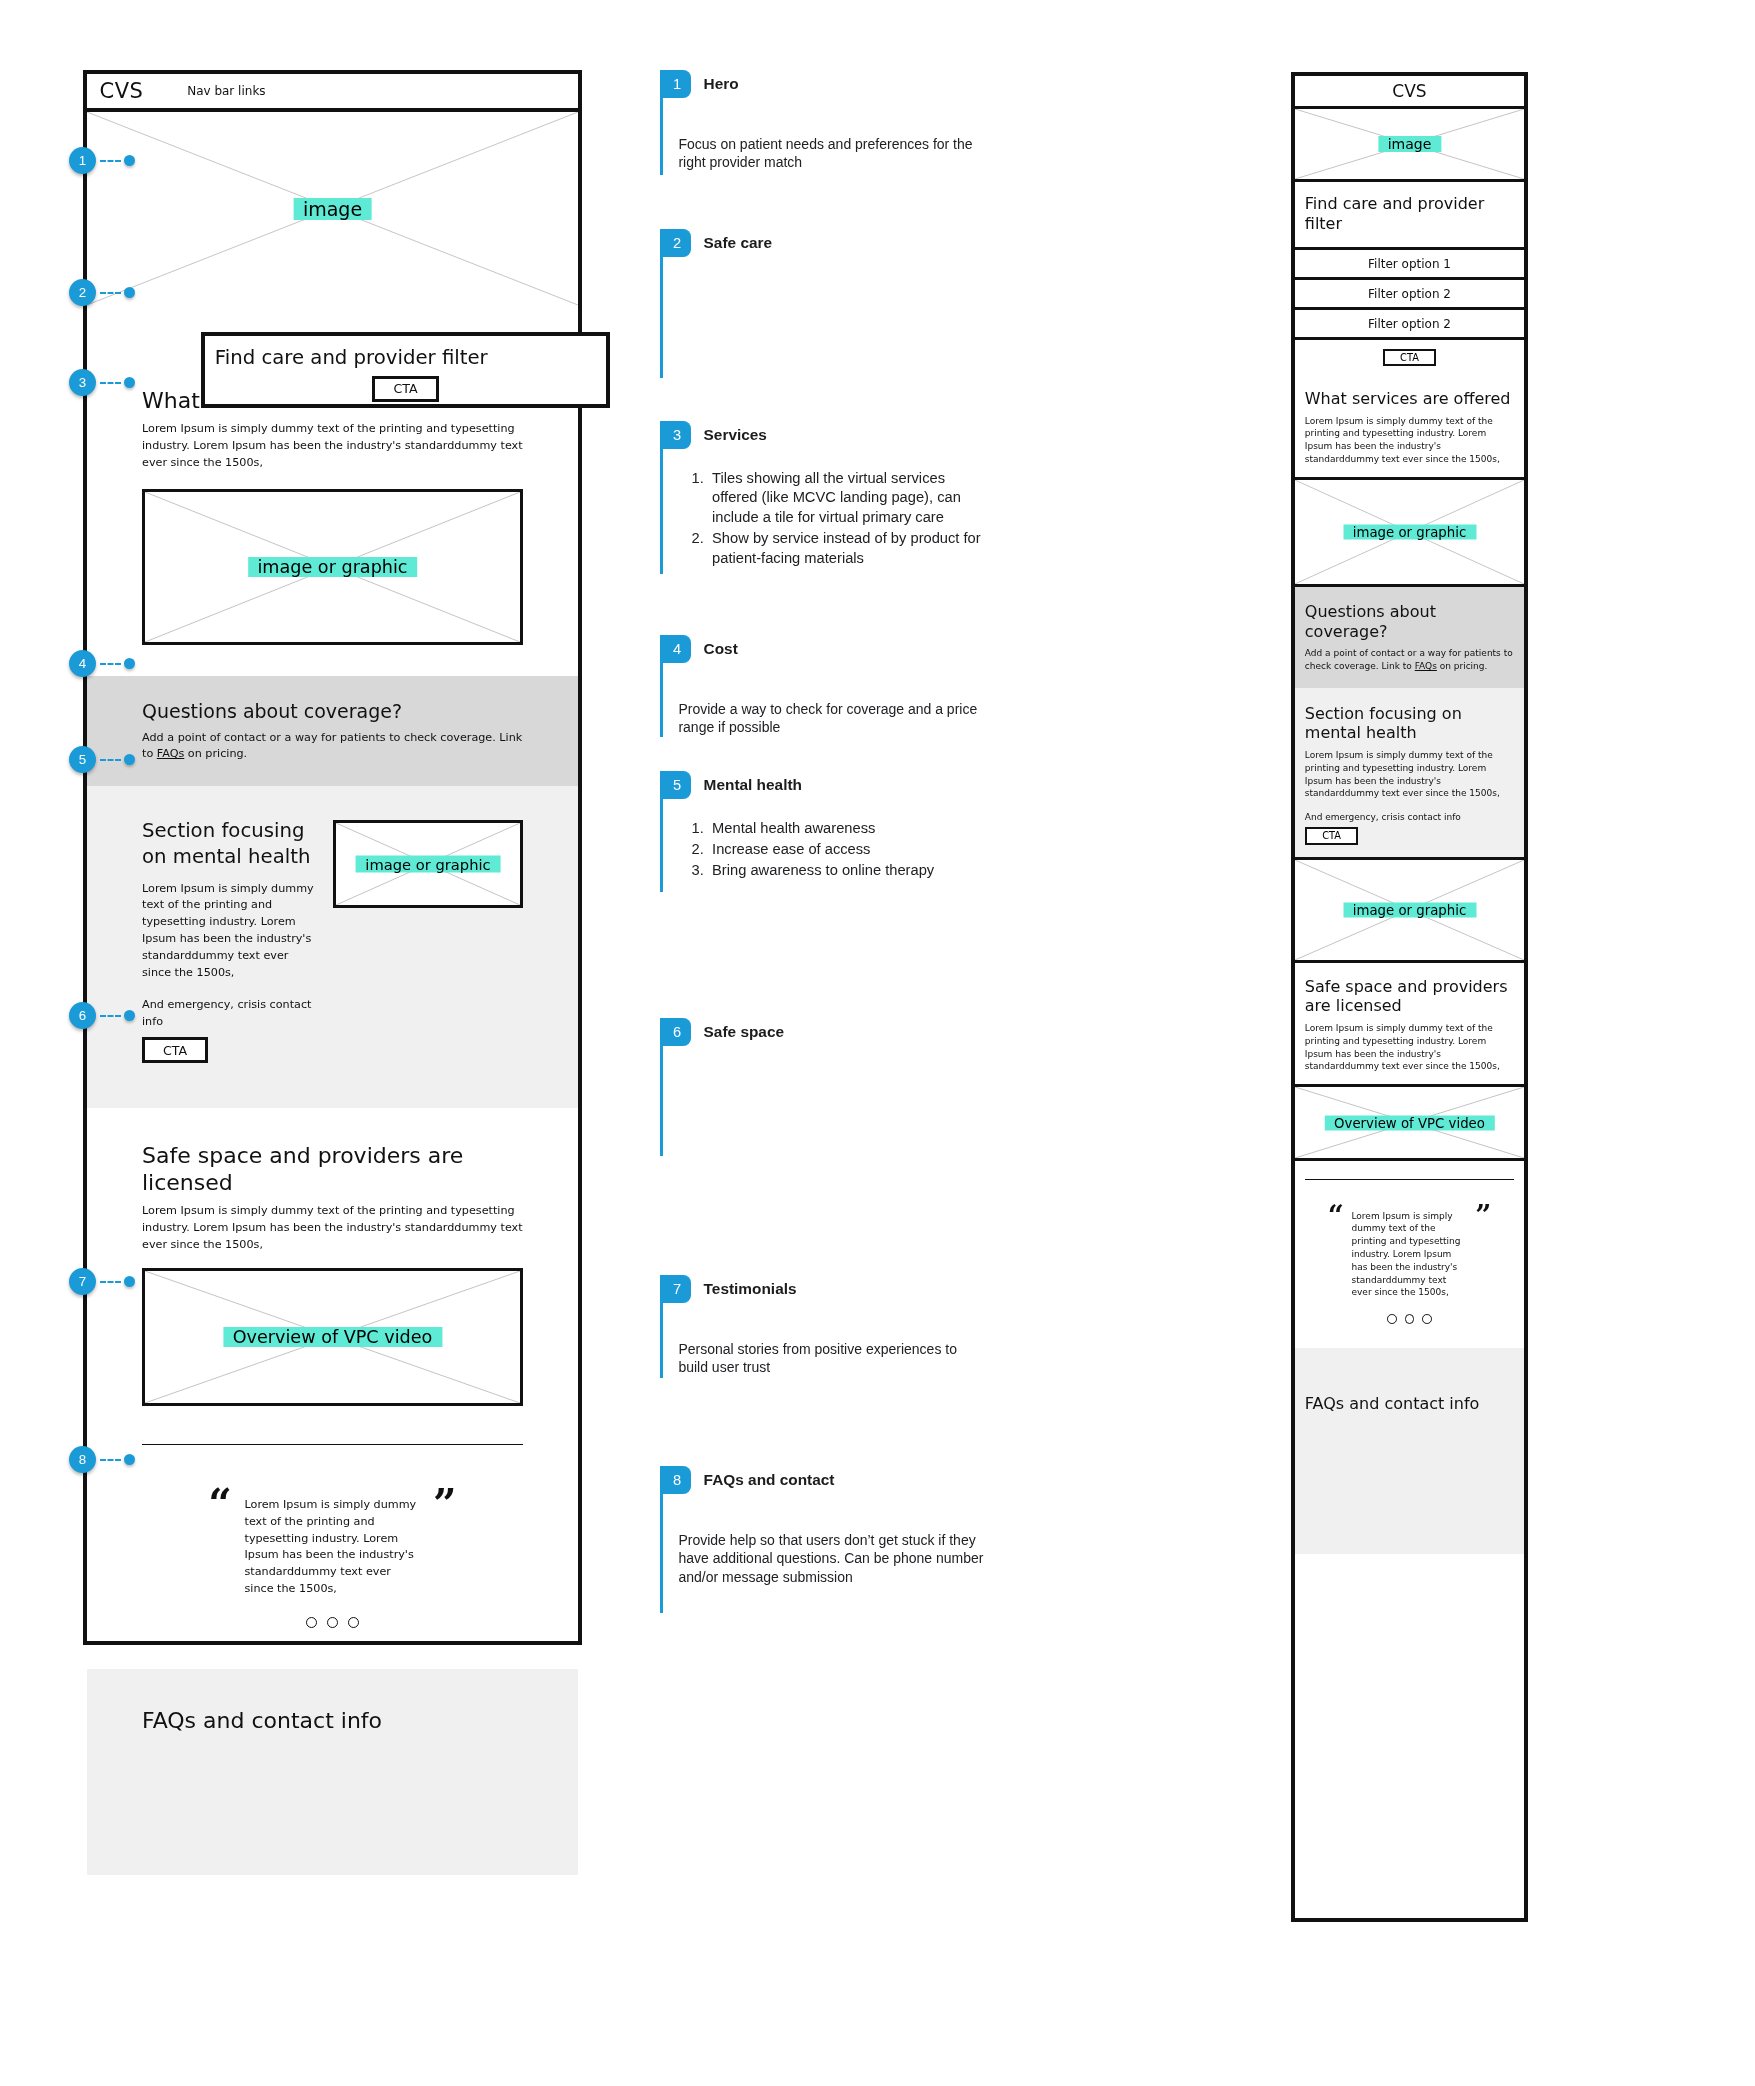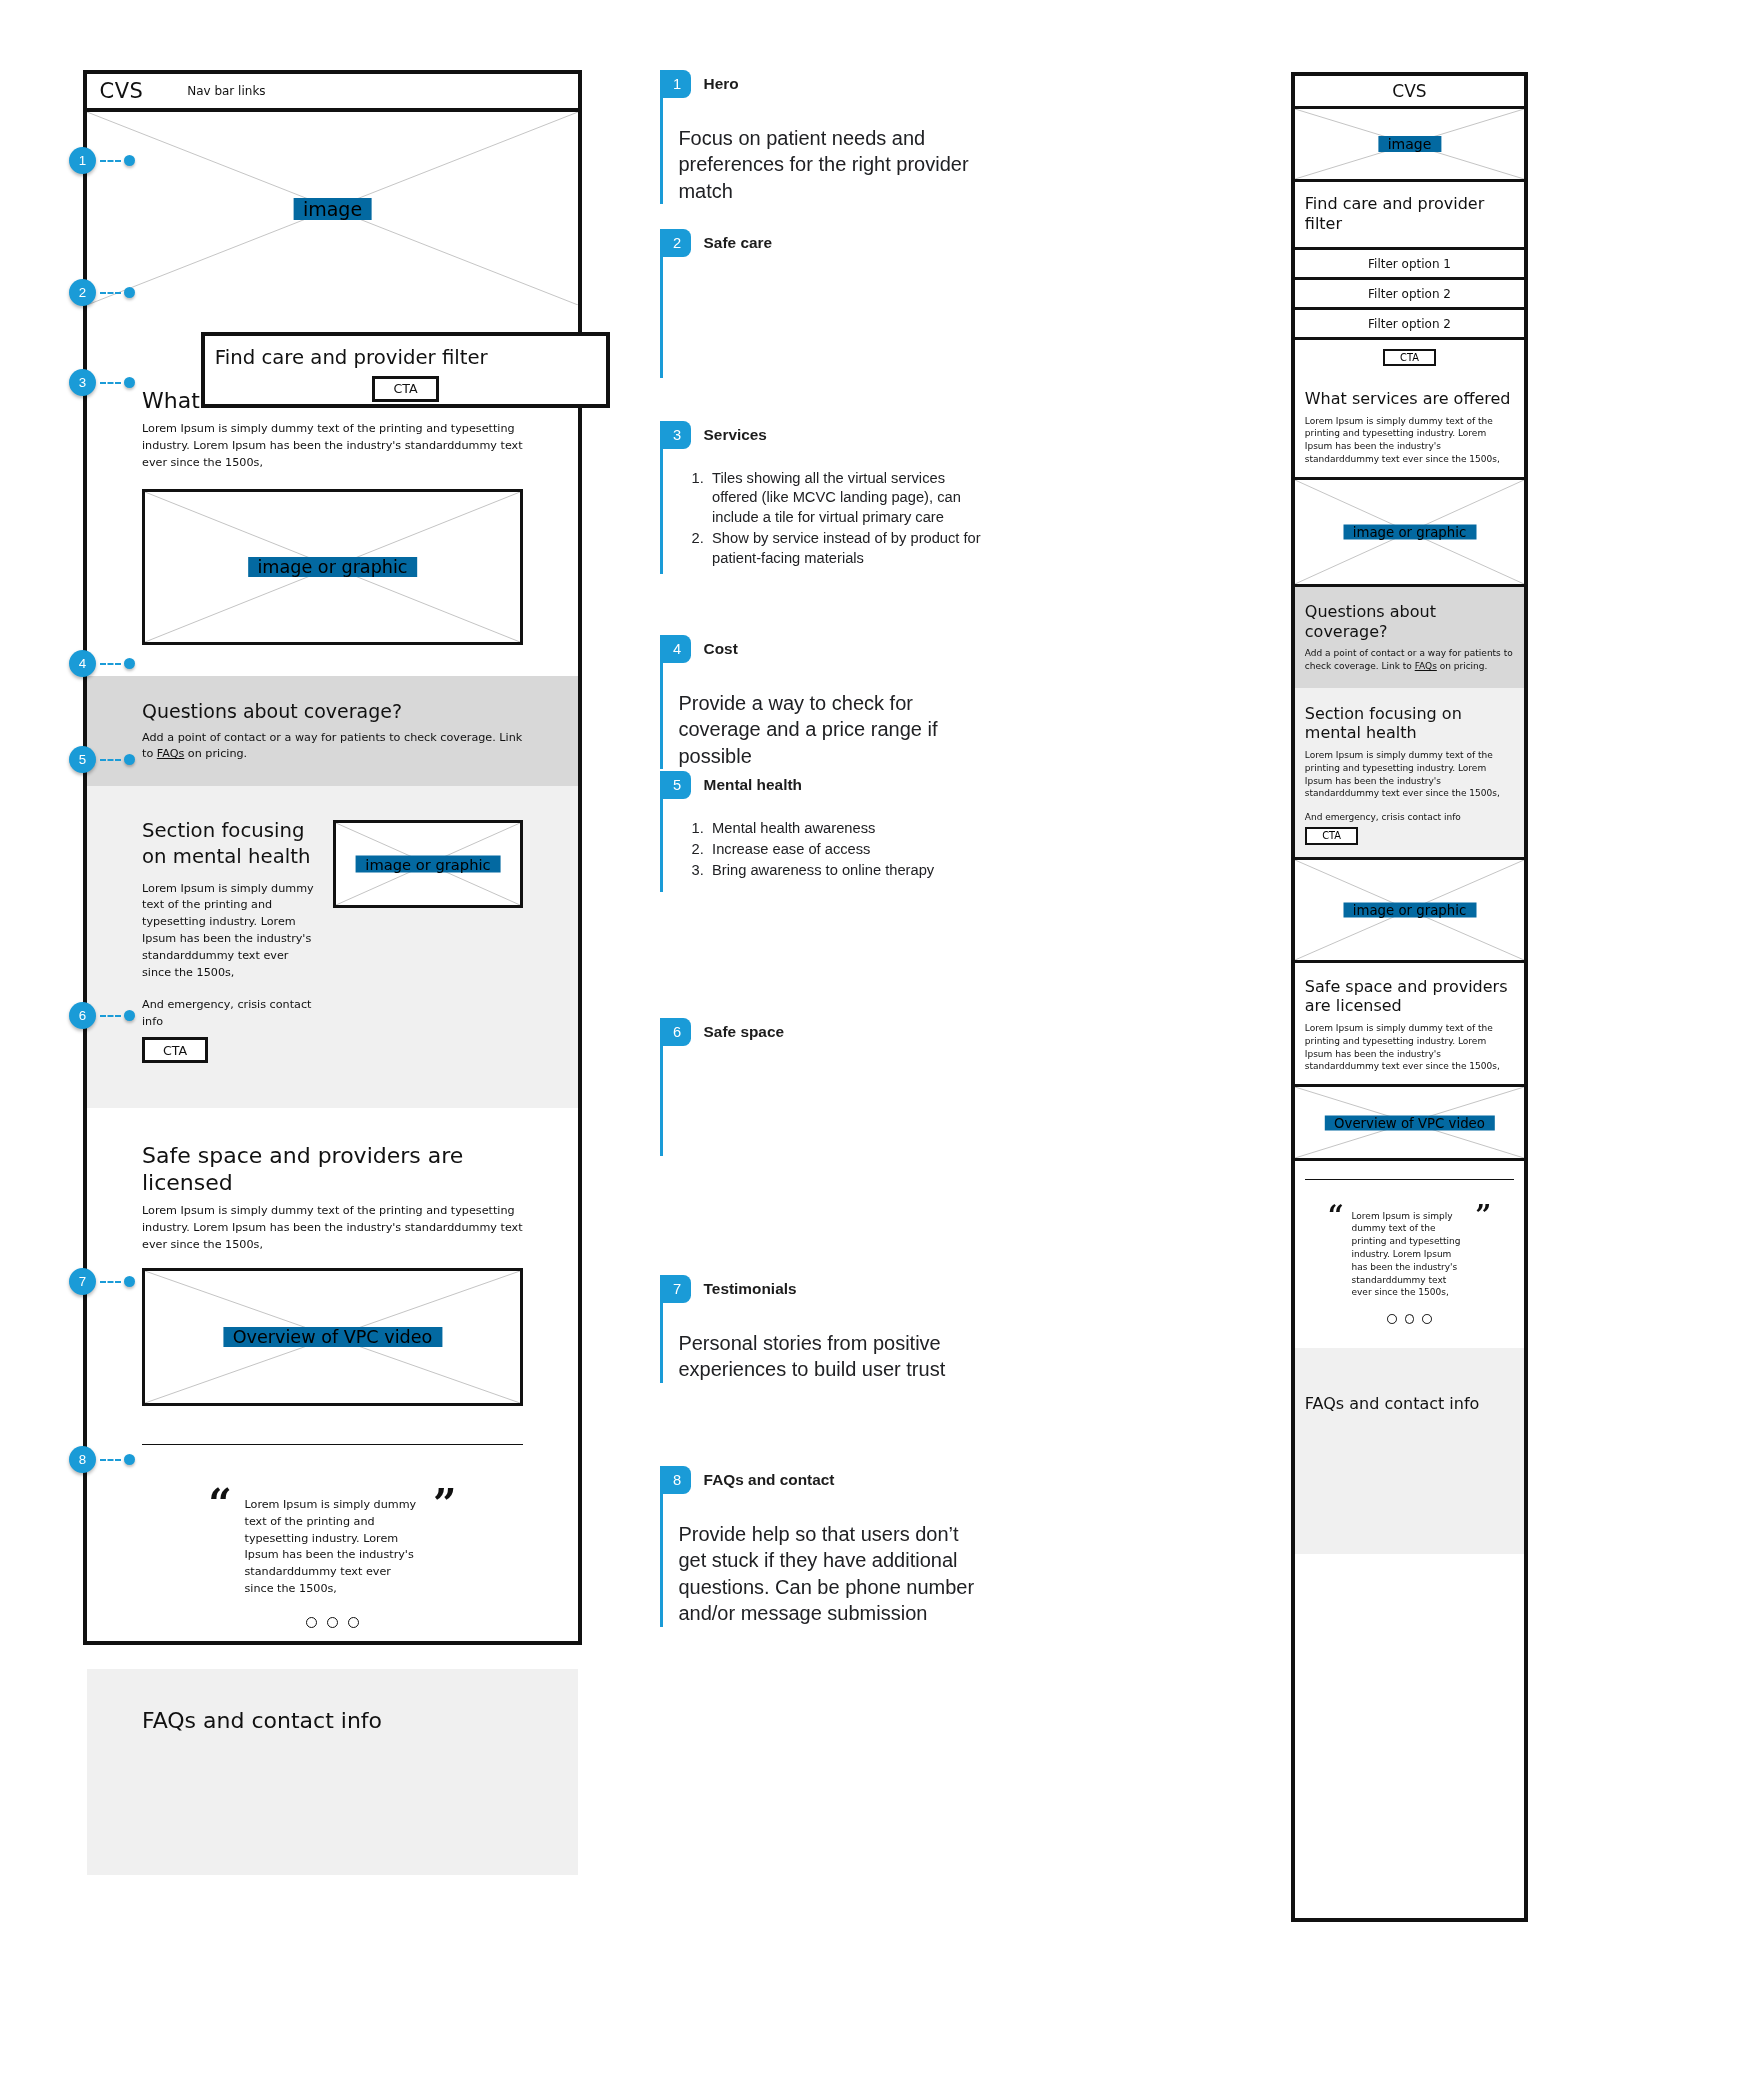--- a/index.html
+++ b/index.html
@@ -2,21 +2,21 @@
 <html style="font-size:11.2px"><head>
 <meta charset="utf-8">
 <style>
   html,body{margin:0;padding:0;background:#fff;}
   body{width:1756px;height:2087px;position:relative;
        font-family:"DejaVu Sans",sans-serif;-webkit-font-smoothing:antialiased;}
   .sketch-box{border:3.5px solid #111;background:#fff;position:relative;box-sizing:border-box;}
   .xbox{position:relative;overflow:hidden;}
   .xbox svg{position:absolute;inset:0;width:100%;height:100%;}
   .xbox .xlabel{position:absolute;left:50%;top:50%;transform:translate(-50%,-50%);
-       background:#0369a1;padding:0 9.8px;white-space:nowrap;}
+       background:#5eead4;padding:0 9.8px;white-space:nowrap;}
 
   
   #desktop-frame{position:absolute;left:83px;top:70px;width:499px;height:1575px;
        border:4.2px solid #111;box-sizing:border-box;background:#fff;}
   #desktop-navbar{position:relative;height:34px;border-bottom:4.2px solid #111;
        display:flex;align-items:center;padding:0 12.6px;gap:44px;background:#fff;}
   #desktop-navbar .brand{font-size:21px;color:#111;letter-spacing:0.4px;}
   #desktop-navbar .navlinks{font-size:12px;color:#111;}
 
   .d-hero{position:relative;height:193px;}
@@ -57,21 +57,21 @@
 
   
   #annotations{position:absolute;left:660px;top:70px;width:330px;}
   .ann{position:absolute;left:0;padding-left:15.4px;border-left:3.5px solid #1a9bd7;box-sizing:border-box;width:330px;
        font-family:"Liberation Sans",sans-serif;}
   .ann .head{display:flex;align-items:flex-start;margin-left:-15.4px;}
   .ann .num{width:28px;height:28px;background:#1a9bd7;color:#fff;font-size:14.7px;
        display:flex;align-items:center;justify-content:center;
        border-top-right-radius:7.7px;border-bottom-right-radius:7.7px;flex:0 0 auto;}
   .ann .title{font-size:15.4px;font-weight:700;color:#1c1c1c;margin-left:12.6px;padding-top:4.9px;}
-  .ann .desc{font-size:20px;line-height:1.32;color:#202124;margin-top:27px;}
+  .ann .desc{font-size:14px;line-height:1.32;color:#202124;margin-top:37px;}
   .ann ol{margin:19.7px 0 0 0;padding-left:29.5px;font-size:14.7px;line-height:1.34;color:#202124;}
   .ann ol li{margin-bottom:1.4px;padding-left:4.2px;}
 
   
   #mobile-frame{position:absolute;left:1291px;top:72px;width:237px;height:1850px;
        border:4.2px solid #111;box-sizing:border-box;background:#fff;}
   .m-nav{height:29.5px;border-bottom:3.5px solid #111;display:flex;align-items:center;
        justify-content:center;font-size:17px;color:#111;}
   .m-block{border-bottom:3.5px solid #111;box-sizing:border-box;position:relative;}
   .m-pad{padding:9.8px 9.8px 11.2px 9.8px;}

